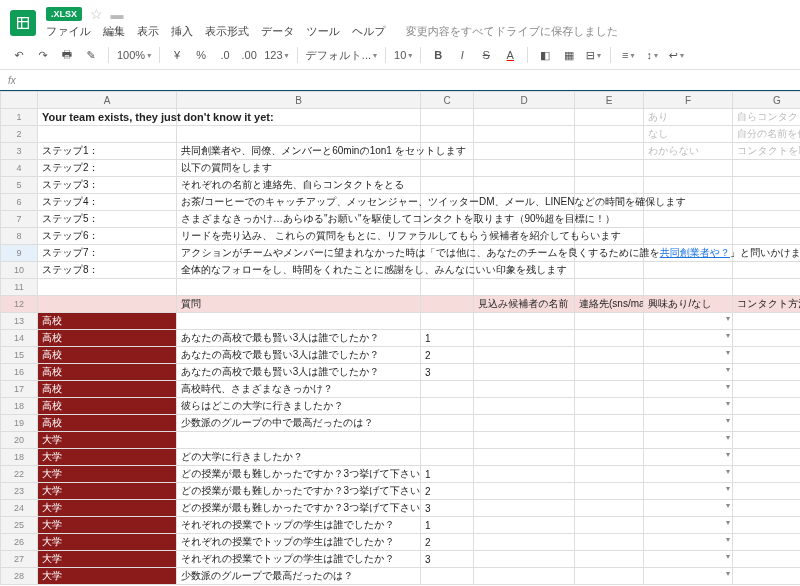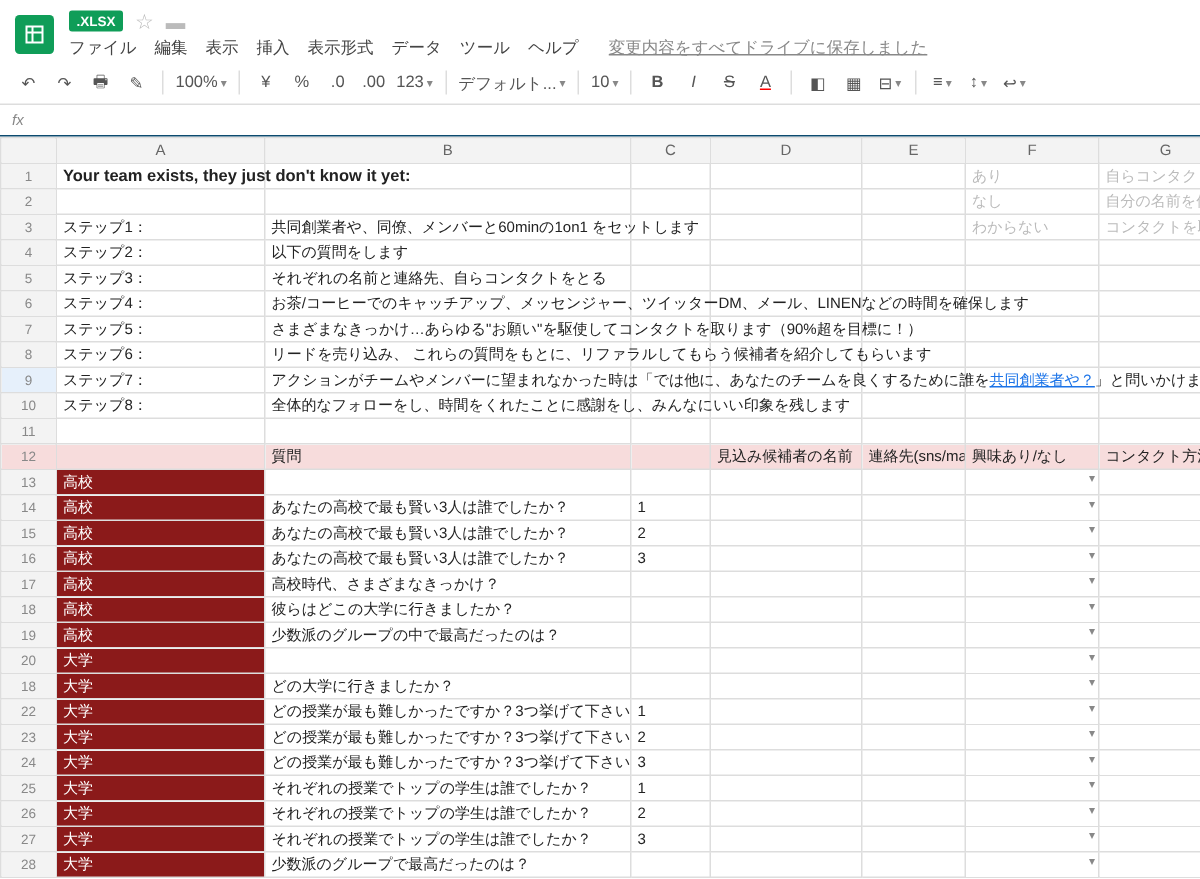--- a/index.html
+++ b/index.html
@@ -8,21 +8,21 @@
 .logo{width:26px;height:26px;background:#0f9d58;border-radius:3px;display:flex;align-items:center;justify-content:center}
 .logo svg{width:16px;height:16px;fill:#fff}
 .titlewrap{display:flex;flex-direction:column;gap:2px}
 .titleline{display:flex;align-items:center;gap:8px}
 .doctitle{font-size:14px;color:#444}
 .badge{background:#0f9d58;color:#fff;font-size:9px;font-weight:bold;padding:2px 5px;border-radius:2px}
 .star{color:#bbb;font-size:14px}
 .folder{color:#bbb;font-size:13px}
 .menus{display:flex;gap:12px;font-size:11px;color:#444}
 .menus span{cursor:pointer}
-.savemsg{color:#888;text-decoration:underline;margin-left:8px}
+.savemsg{color:#888;margin-left:8px}
 .toolbar{display:flex;align-items:center;gap:6px;padding:4px 10px;border-bottom:1px solid #ddd;color:#555;font-size:11px}
 .tb-btn{display:flex;align-items:center;justify-content:center;min-width:18px;height:20px;cursor:pointer}
 .tb-sep{width:1px;height:16px;background:#ddd;margin:0 2px}
 .tb-dd::after{content:"▾";font-size:8px;margin-left:2px;color:#888}
 .fxbar{display:flex;align-items:center;border-bottom:1px solid #0c4a6e;height:20px;padding:0 8px;color:#888;font-style:italic;font-size:10px}
 .sheet{flex:1;overflow:auto;position:relative}
 table{border-collapse:collapse;table-layout:fixed;width:820px}
 th,td{border:1px solid #ddd;padding:1px 4px;height:14px;font-size:10px;white-space:nowrap;overflow:hidden;text-overflow:clip;background:#fff;vertical-align:middle}
 th{background:#f3f3f3;color:#666;font-weight:normal;text-align:center;position:sticky;top:0;z-index:2}
 th.rowhdr,td.rowhdr{background:#f3f3f3;color:#888;text-align:center;width:28px;position:sticky;left:0;z-index:1;font-size:9px}

